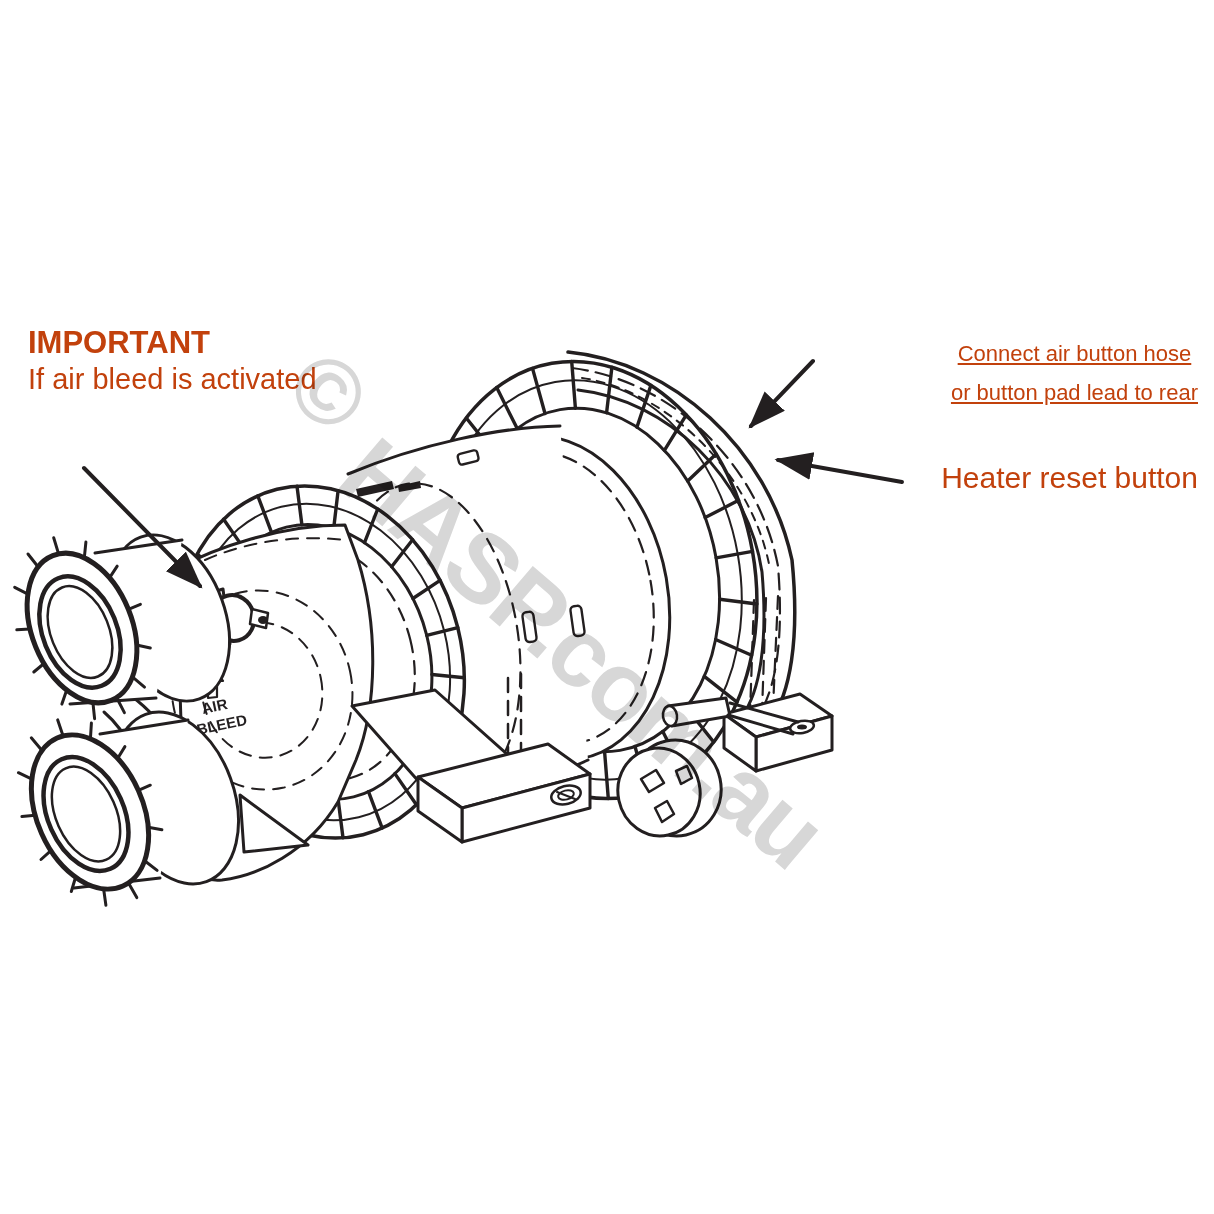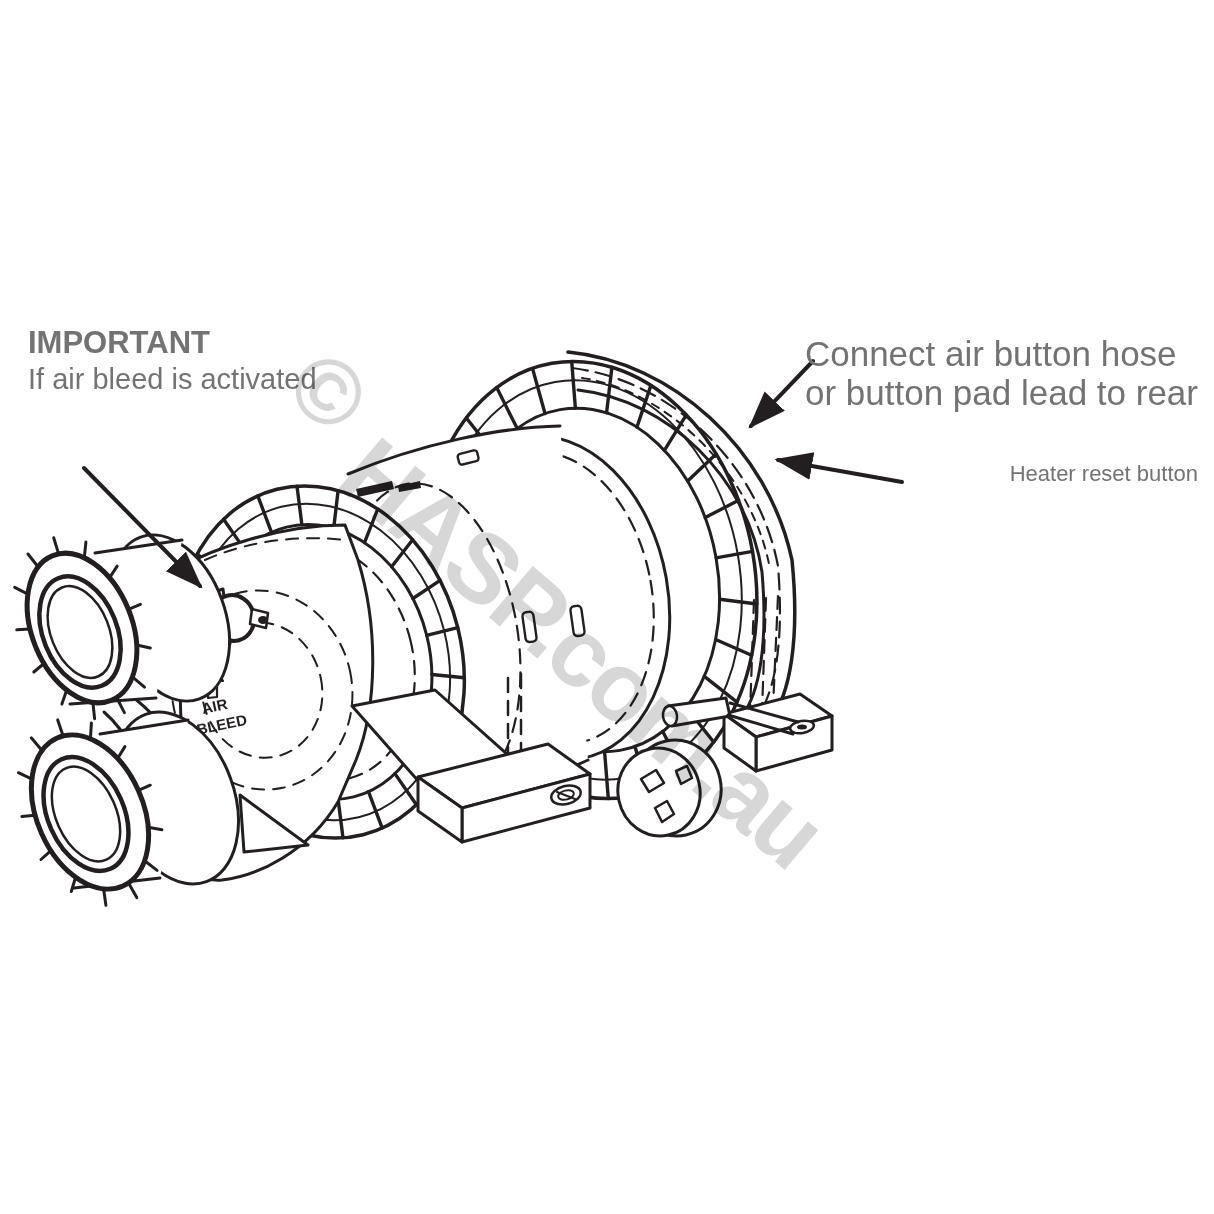--- a/index.html
+++ b/index.html
@@ -1,24 +1,24 @@
 <!DOCTYPE html>
 <html><head>
 <meta charset="utf-8">
 <style>
   html,body{margin:0;padding:0;background:#ffffff;}
   #stage{position:relative;width:1214px;height:1214px;background:#ffffff;overflow:hidden;
          font-family:"Liberation Sans",sans-serif;color:#231f20;}
   #stage svg{position:absolute;left:0;top:0;}
   svg *{vector-effect:none;}
-  .lbl{position:absolute;color:#737373;}
+  .lbl{position:absolute;color:#c2410c;}
   #lbl-important{left:28px;top:324px;font-size:29px;line-height:37px;}
   #lbl-important .t{font-size:31px;font-weight:bold;display:block;}
-  #lbl-connect{right:16px;top:334px;font-size:35px;line-height:39px;text-align:left;}
-  #lbl-heater{right:16px;top:461px;font-size:22px;}
+  #lbl-connect{right:16px;top:334px;font-size:22px;line-height:39px;text-align:center;text-decoration:underline;}
+  #lbl-heater{right:16px;top:461px;font-size:30px;}
   .wm{position:absolute;font-weight:bold;color:#d7d7d7;mix-blend-mode:multiply;
       pointer-events:none;white-space:nowrap;}
   #wm-c{left:336px;top:330px;font-size:92px;transform:rotate(40deg);transform-origin:0 0;}
   #wm-text{left:392px;top:416px;font-size:98px;letter-spacing:-3px;transform:rotate(40.5deg);
            transform-origin:0 0;}
 </style>
 </head>
 <body>
 
 <div id="stage">

